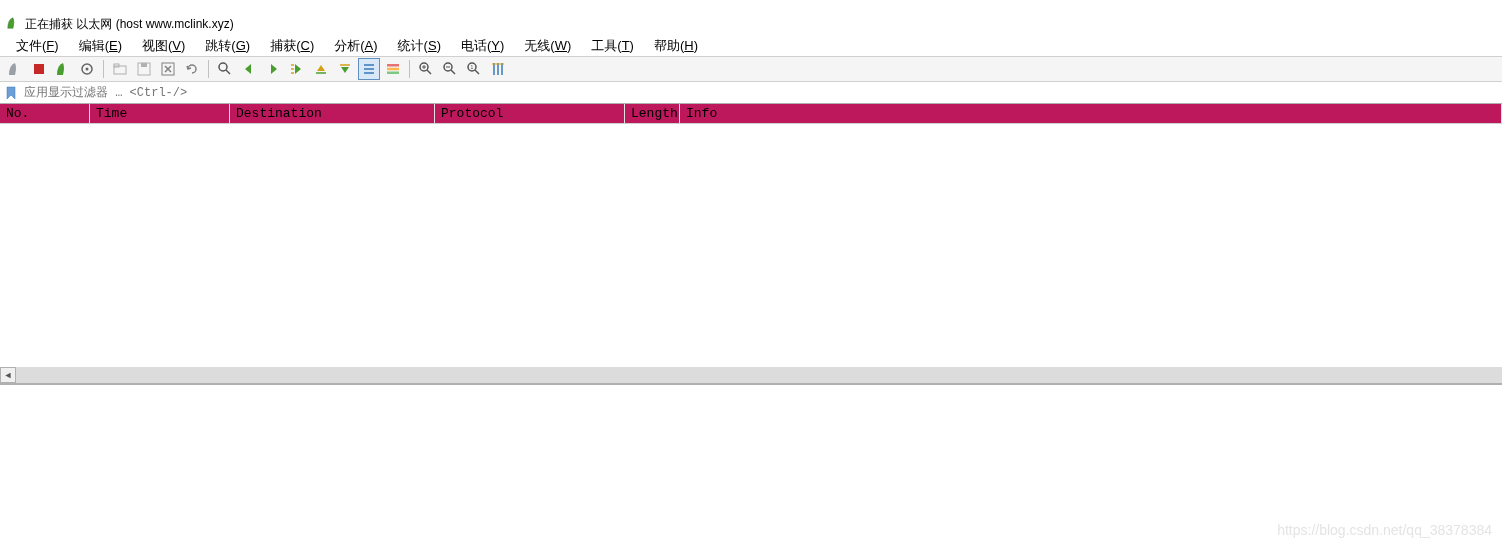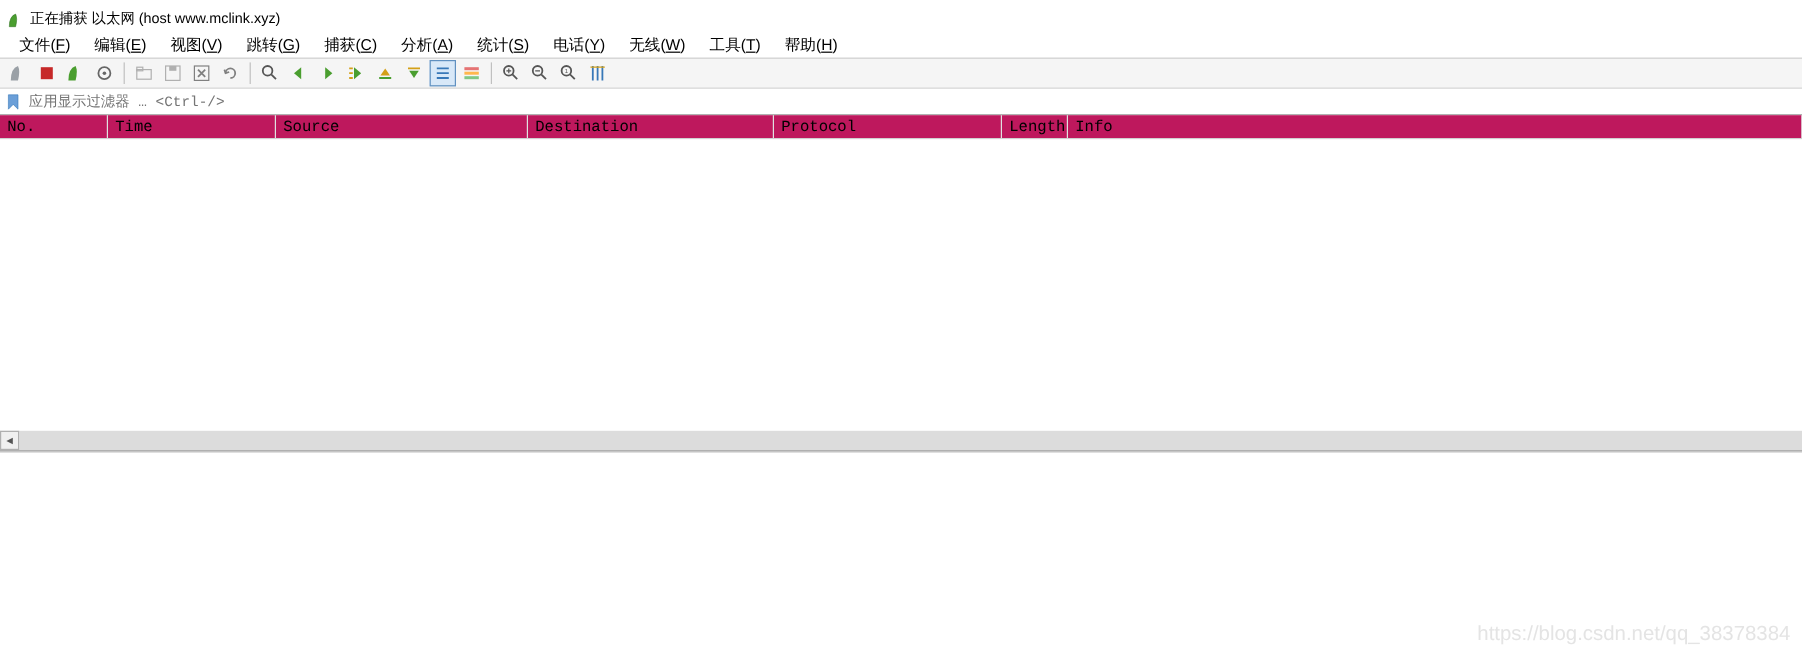--- a/index.html
+++ b/index.html
@@ -7,22 +7,22 @@
       font-family: "Microsoft YaHei", "SimSun", Arial, sans-serif;
       font-size: 12px;
       background: #ffffff;
       width: 1502px;
       height: 544px;
       overflow: hidden;
       position: relative;
     }
     .titlebar {
       display: flex;
-      align-items: flex-end;
-      padding: 0 6px;
+      align-items: flex-start;
+      padding: 16px 6px;
       height: 24px;
       background: #ffffff;
     }
     .titlebar .app-icon {
       width: 14px;
       height: 14px;
       margin-right: 5px;
     }
     .titlebar .title-text {
       font-size: 12px;
@@ -152,21 +152,21 @@
     .details-area {
       height: 128px;
       background: #ffffff;
       border-top: 1px solid #b0b0b0;
     }
     .watermark {
       position: absolute;
       right: 10px;
       bottom: 6px;
       color: #e4e4e4;
-      font-size: 17px;
+      font-size: 14px;
       font-family: Arial, sans-serif;
     }
   </style>
 </head>
 <body>
 
 <div class="titlebar">
   <span class="app-icon">
     <svg viewBox="0 0 16 16" width="14" height="14">
       <path d="M2 14 Q2 4 8 2 Q10 6 8 14 Z" fill="#4a9e2f" stroke="#2d6e1c" stroke-width="0.5"></path>
@@ -325,21 +325,20 @@
     <svg width="12" height="14" viewBox="0 0 12 14">
         <path d="M2 1 L10 1 L10 13 L6 9 L2 13 Z" fill="#6b9fd8" stroke="#3878b8" stroke-width="0.5"></path>
       </svg>
   </span>
   <input class="filter-input" type="text" placeholder="应用显示过滤器 … &lt;Ctrl-/&gt;" style="">
 </div>
 
 <div class="table-header">
   <div class="col col-no">No.</div>
   <div class="col col-time">Time</div>
-  <div class="col col-source">Source</div>
   <div class="col col-dest">Destination</div>
   <div class="col col-protocol">Protocol</div>
   <div class="col col-length">Length</div>
   <div class="col col-info">Info</div>
 </div>
 
 <div class="packet-area">
   <div class="hscroll">
     <div class="hscroll-arrow">◄</div>
     <div class="hscroll-track"></div>

